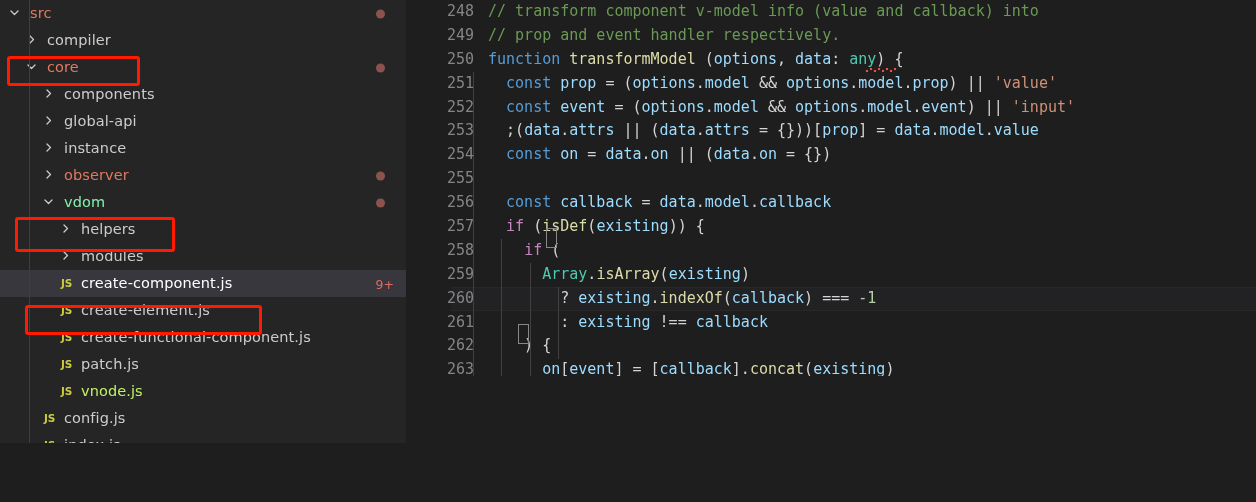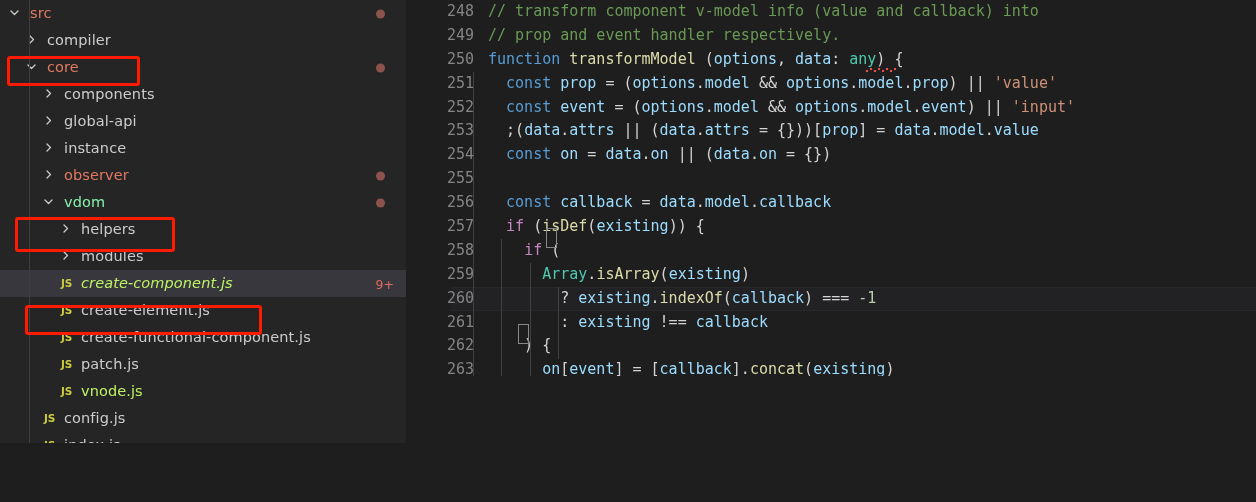--- a/index.html
+++ b/index.html
@@ -276,21 +276,21 @@
               <path d="M4 2 L7.5 5.5 L4 9" fill="none" stroke="#cccccc" stroke-width="1.3" stroke-linecap="round" stroke-linejoin="round"></path>
             </svg>
           </span>
           <span class="gap" style="width: 7px;"></span>
           <span class="tree-label" style="color: rgb(204, 204, 204);">modules</span>
         </div>
         <div class="tree-row selected">
           <span class="gap" style="width: 57px;"></span>
           <span class="jsicon">JS</span>
           <span class="gap" style="width: 5px;"></span>
-          <span class="tree-label" style="color: #bef264; font-style: italic;">create-component.js</span>
+          <span class="tree-label" style="color: #ffffff;">create-component.js</span>
           <span class="badge">9+</span>
         </div>
         <div class="tree-row">
           <span class="gap" style="width: 57px;"></span>
           <span class="jsicon">JS</span>
           <span class="gap" style="width: 5px;"></span>
           <span class="tree-label" style="color: rgb(204, 204, 204);">create-element.js</span>
         </div>
         <div class="tree-row">
           <span class="gap" style="width: 57px;"></span>

